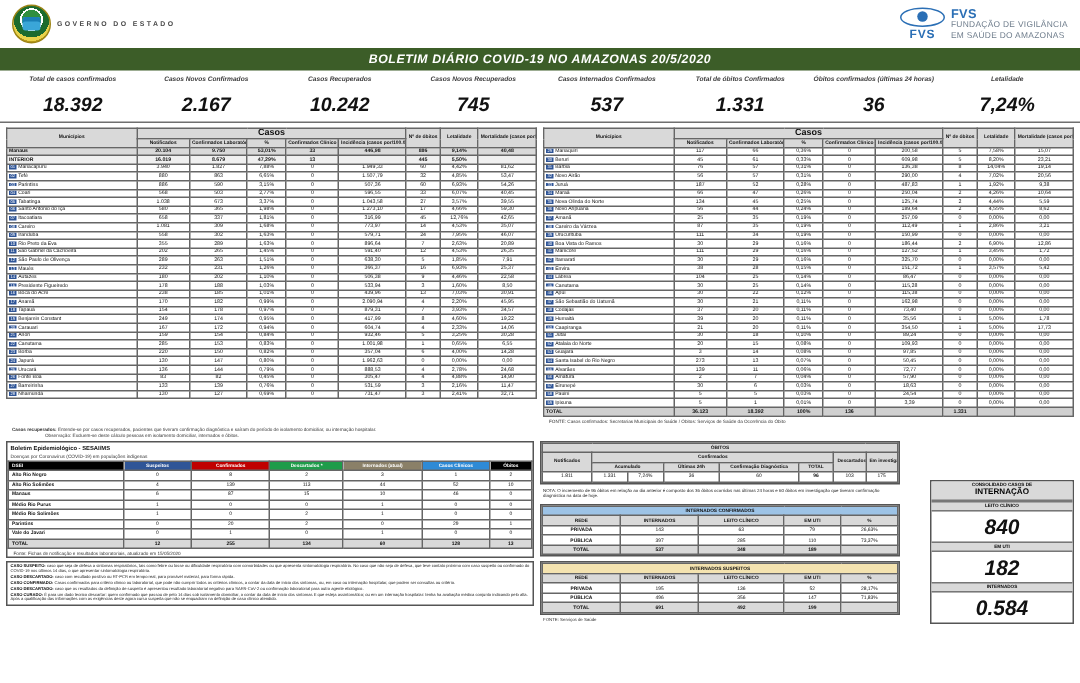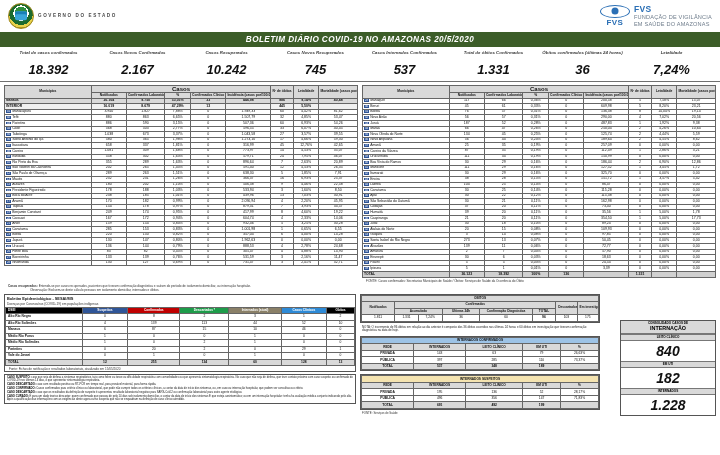--- a/index.html
+++ b/index.html
@@ -1277,20 +1277,20 @@
           <div class="ct">
             <span>CONSOLIDADO CASOS DE</span>
             <span class="big">INTERNAÇÃO</span>
           </div>
           <div id="consol-items">
               <div class="lbl">LEITO CLÍNICO</div>
               <div class="val">840</div>
               <div class="lbl">EM UTI</div>
               <div class="val">182</div>
               <div class="lbl">INTERNADOS</div>
-              <div class="val">1.228</div>
+              <div class="val">0.584</div>
             </div>
         </div>
       </div>
 
     </div>
   </div>
 </div>
 
 </body></html>

